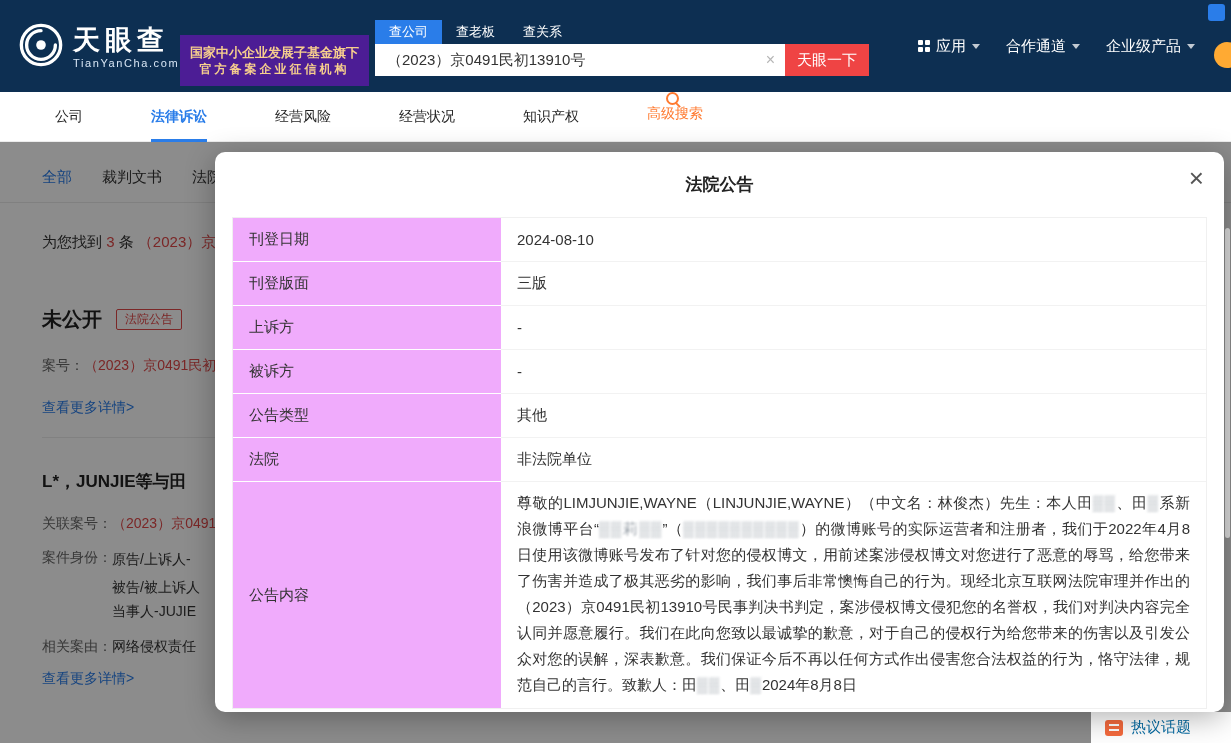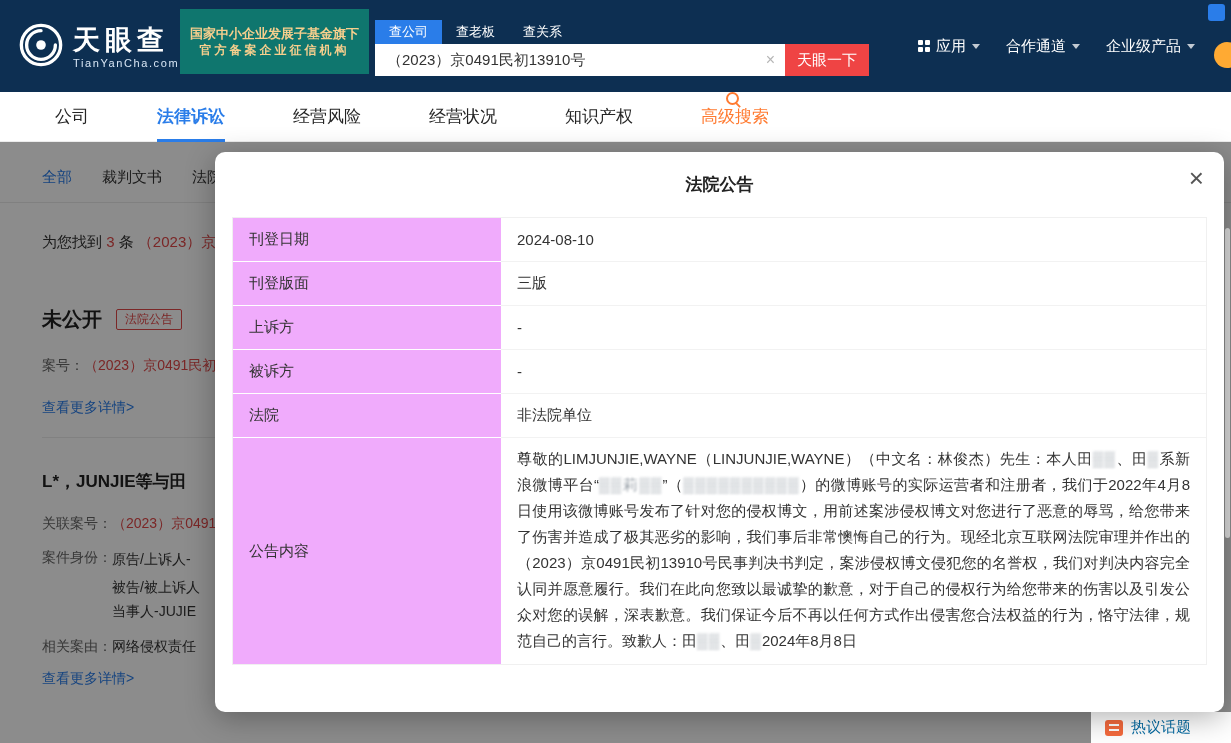--- a/index.html
+++ b/index.html
@@ -3,42 +3,42 @@
 <meta charset="utf-8">
 <style>
   html,body{margin:0;padding:0;}
   body{width:1231px;height:743px;overflow:hidden;position:relative;background:#fff;
        font-family:"Liberation Sans","DejaVu Sans",sans-serif;}
   
   .hdr{position:relative;height:92px;background:#0d2f52;}
   .logo{position:absolute;left:18px;top:22px;display:flex;align-items:center;gap:9px;cursor:pointer;}
   .logo-txt b{display:block;color:#fff;font-size:27px;font-weight:bold;letter-spacing:5px;line-height:30px;}
   .logo-txt i{display:block;color:#d8e6f5;font-size:11px;font-style:normal;letter-spacing:1.6px;margin-top:2px;}
-  .cert{position:absolute;left:180px;top:9px;background:#0f766e;color:#f7cf8d;padding:16px 10px;text-align:center;}
+  .cert{position:absolute;left:180px;top:35px;background:#4c1d95;color:#f7cf8d;padding:9px 10px;text-align:center;}
   .cert .l1{font-size:13px;line-height:17px;font-weight:bold;}
   .cert .l2{font-size:12px;line-height:16px;letter-spacing:3px;font-weight:bold;}
   .search{position:absolute;left:375px;top:20px;}
   .stabs{display:flex;height:24px;}
   .stab{color:#fff;font-size:13px;line-height:24px;padding:0 14px;cursor:pointer;}
   .stab.on{background:#2a7de9;}
   .srow{display:flex;}
   .sinwrap{position:relative;}
   .sin{width:368px;height:32px;border:none;outline:none;padding:0 30px 0 12px;font-size:15px;color:#333;background:#fff;font-family:inherit;display:block;}
   .sclear{position:absolute;right:10px;top:7px;color:#b5b5b5;font-size:16px;line-height:18px;cursor:pointer;}
   .sbtn{width:84px;height:32px;background:#ef4444;color:#fff;border:none;font-size:15px;font-family:inherit;cursor:pointer;}
   .hmenu{position:absolute;right:36px;top:0;height:92px;display:flex;align-items:center;gap:26px;}
   .hitem{color:#fff;font-size:15px;display:flex;align-items:center;cursor:pointer;}
   .grid-ic{display:inline-grid;grid-template-columns:5px 5px;grid-auto-rows:5px;gap:2px;margin-right:6px;}
   .grid-ic i{background:#fff;border-radius:1px;}
   .caret{width:0;height:0;border-left:4px solid transparent;border-right:4px solid transparent;border-top:5px solid rgba(255,255,255,.75);margin-left:6px;}
   .corner-ic{position:absolute;right:6px;top:4px;width:17px;height:17px;background:#2a7de9;border-radius:3px;cursor:pointer;}
   .promo-ic{position:absolute;right:-9px;top:42px;width:26px;height:26px;background:#ffaa33;border-radius:50%;cursor:pointer;}
   
   .nav{height:50px;background:#fff;display:flex;align-items:center;padding-left:55px;gap:68px;border-bottom:1px solid #ececec;box-sizing:border-box;}
-  .nitem{font-size:17px;color:#252525;height:50px;display:flex;align-items:center;position:relative;cursor:pointer;}
+  .nitem{font-size:14px;color:#252525;height:50px;display:flex;align-items:center;position:relative;cursor:pointer;}
   .nitem.on{color:#2a7de9;font-weight:bold;}
   .nitem.on::after{content:"";position:absolute;left:0;right:0;bottom:0;height:3px;background:#2a7de9;}
   .nitem.adv{color:#ff7a30;flex-direction:column;}
   .mag{width:9px;height:9px;border:2px solid #ff7a30;border-radius:50%;position:relative;margin-right:6px;display:inline-block;}
   .mag::after{content:"";position:absolute;width:2px;height:6px;background:#ff7a30;left:9px;top:8px;transform:rotate(-45deg);}
   
   .content{position:relative;height:601px;background:#fff;overflow:hidden;}
   .rtabs{display:flex;gap:30px;padding:26px 0 15px 42px;border-bottom:1px solid #e9e9e9;}
   .rtab{font-size:15px;color:#333;cursor:pointer;}
   .rtab.on{color:#2a7de9;}
@@ -237,20 +237,24 @@
       </div>
       <div class="mrow">
         <div class="tl">上诉方</div>
         <div class="tv">-</div>
       </div>
       <div class="mrow">
         <div class="tl">被诉方</div>
         <div class="tv">-</div>
       </div>
       <div class="mrow">
+        <div class="tl">公告类型</div>
+        <div class="tv">其他</div>
+      </div>
+      <div class="mrow">
         <div class="tl">法院</div>
         <div class="tv">非法院单位</div>
       </div>
       <div class="mrow">
         <div class="tl">公告内容</div>
         <div class="tv para"><span>尊敬的LIMJUNJIE,WAYNE（LINJUNJIE,WAYNE）（中文名：林俊杰）先生：本人田</span><span class="mosaic">▒▒</span><span>、田</span><span class="mosaic">▒</span><span>系新浪微博平台“</span><span class="mosaic">▒▒莉▒▒</span><span>”（</span><span class="mosaic">▒▒▒▒▒▒▒▒▒▒</span><span>）的微博账号的实际运营者和注册者，我们于2022年4月8日使用该微博账号发布了针对您的侵权博文，用前述案涉侵权博文对您进行了恶意的辱骂，给您带来了伤害并造成了极其恶劣的影响，我们事后非常懊悔自己的行为。现经北京互联网法院审理并作出的（2023）京0491民初13910号民事判决书判定，案涉侵权博文侵犯您的名誉权，我们对判决内容完全认同并愿意履行。我们在此向您致以最诚挚的歉意，对于自己的侵权行为给您带来的伤害以及引发公众对您的误解，深表歉意。我们保证今后不再以任何方式作出侵害您合法权益的行为，恪守法律，规范自己的言行。致歉人：田</span><span class="mosaic">▒▒</span><span>、田</span><span class="mosaic">▒</span><span>2024年8月8日</span></div>
       </div>
     </div>
   </div>
 

